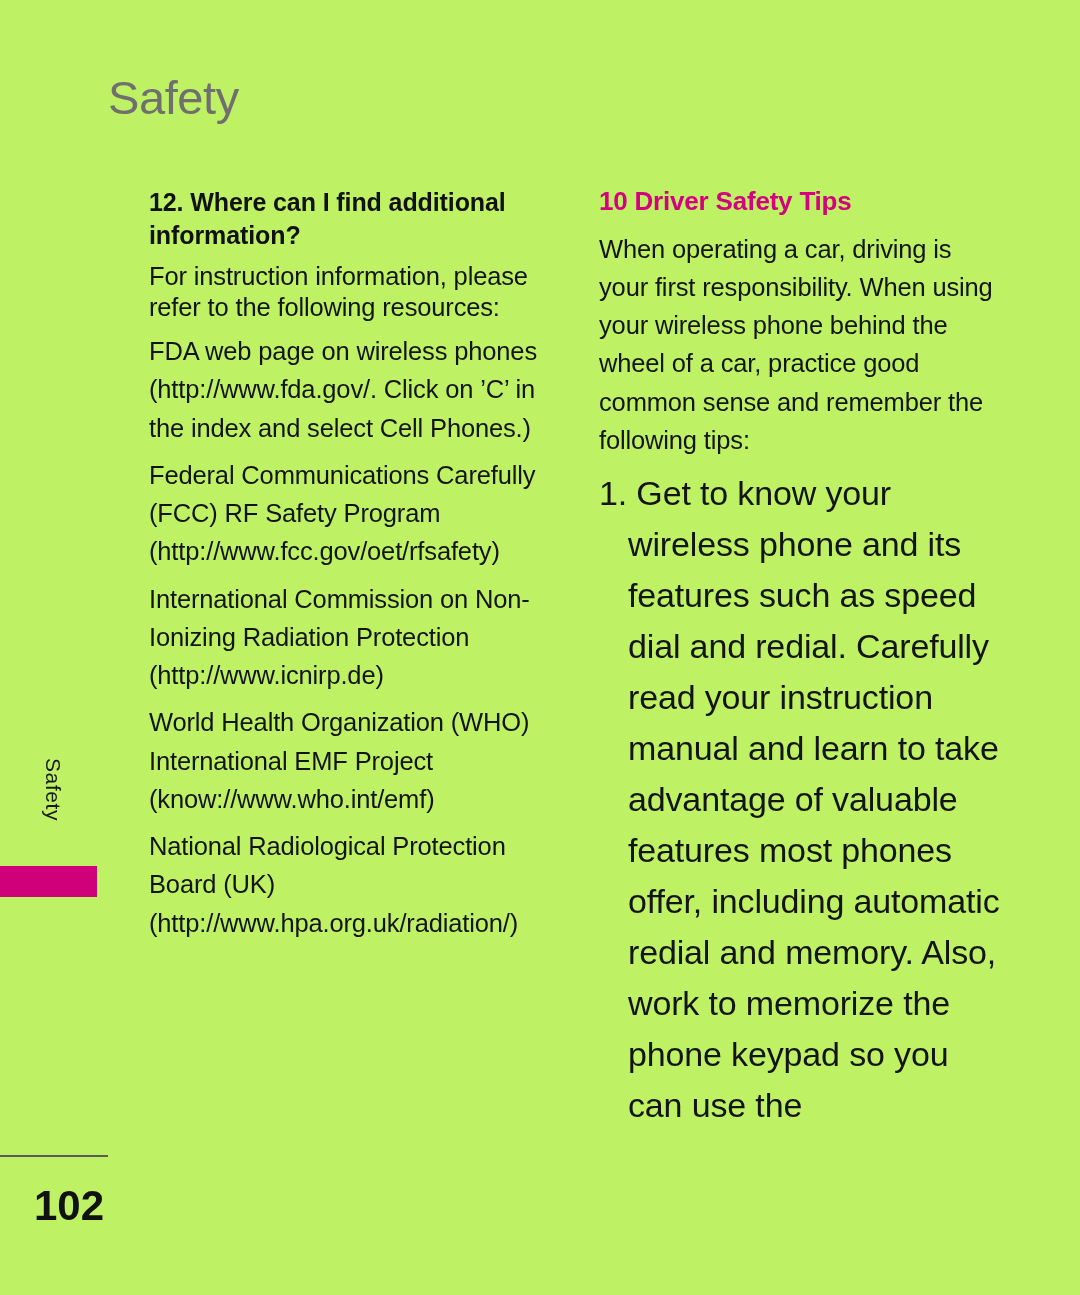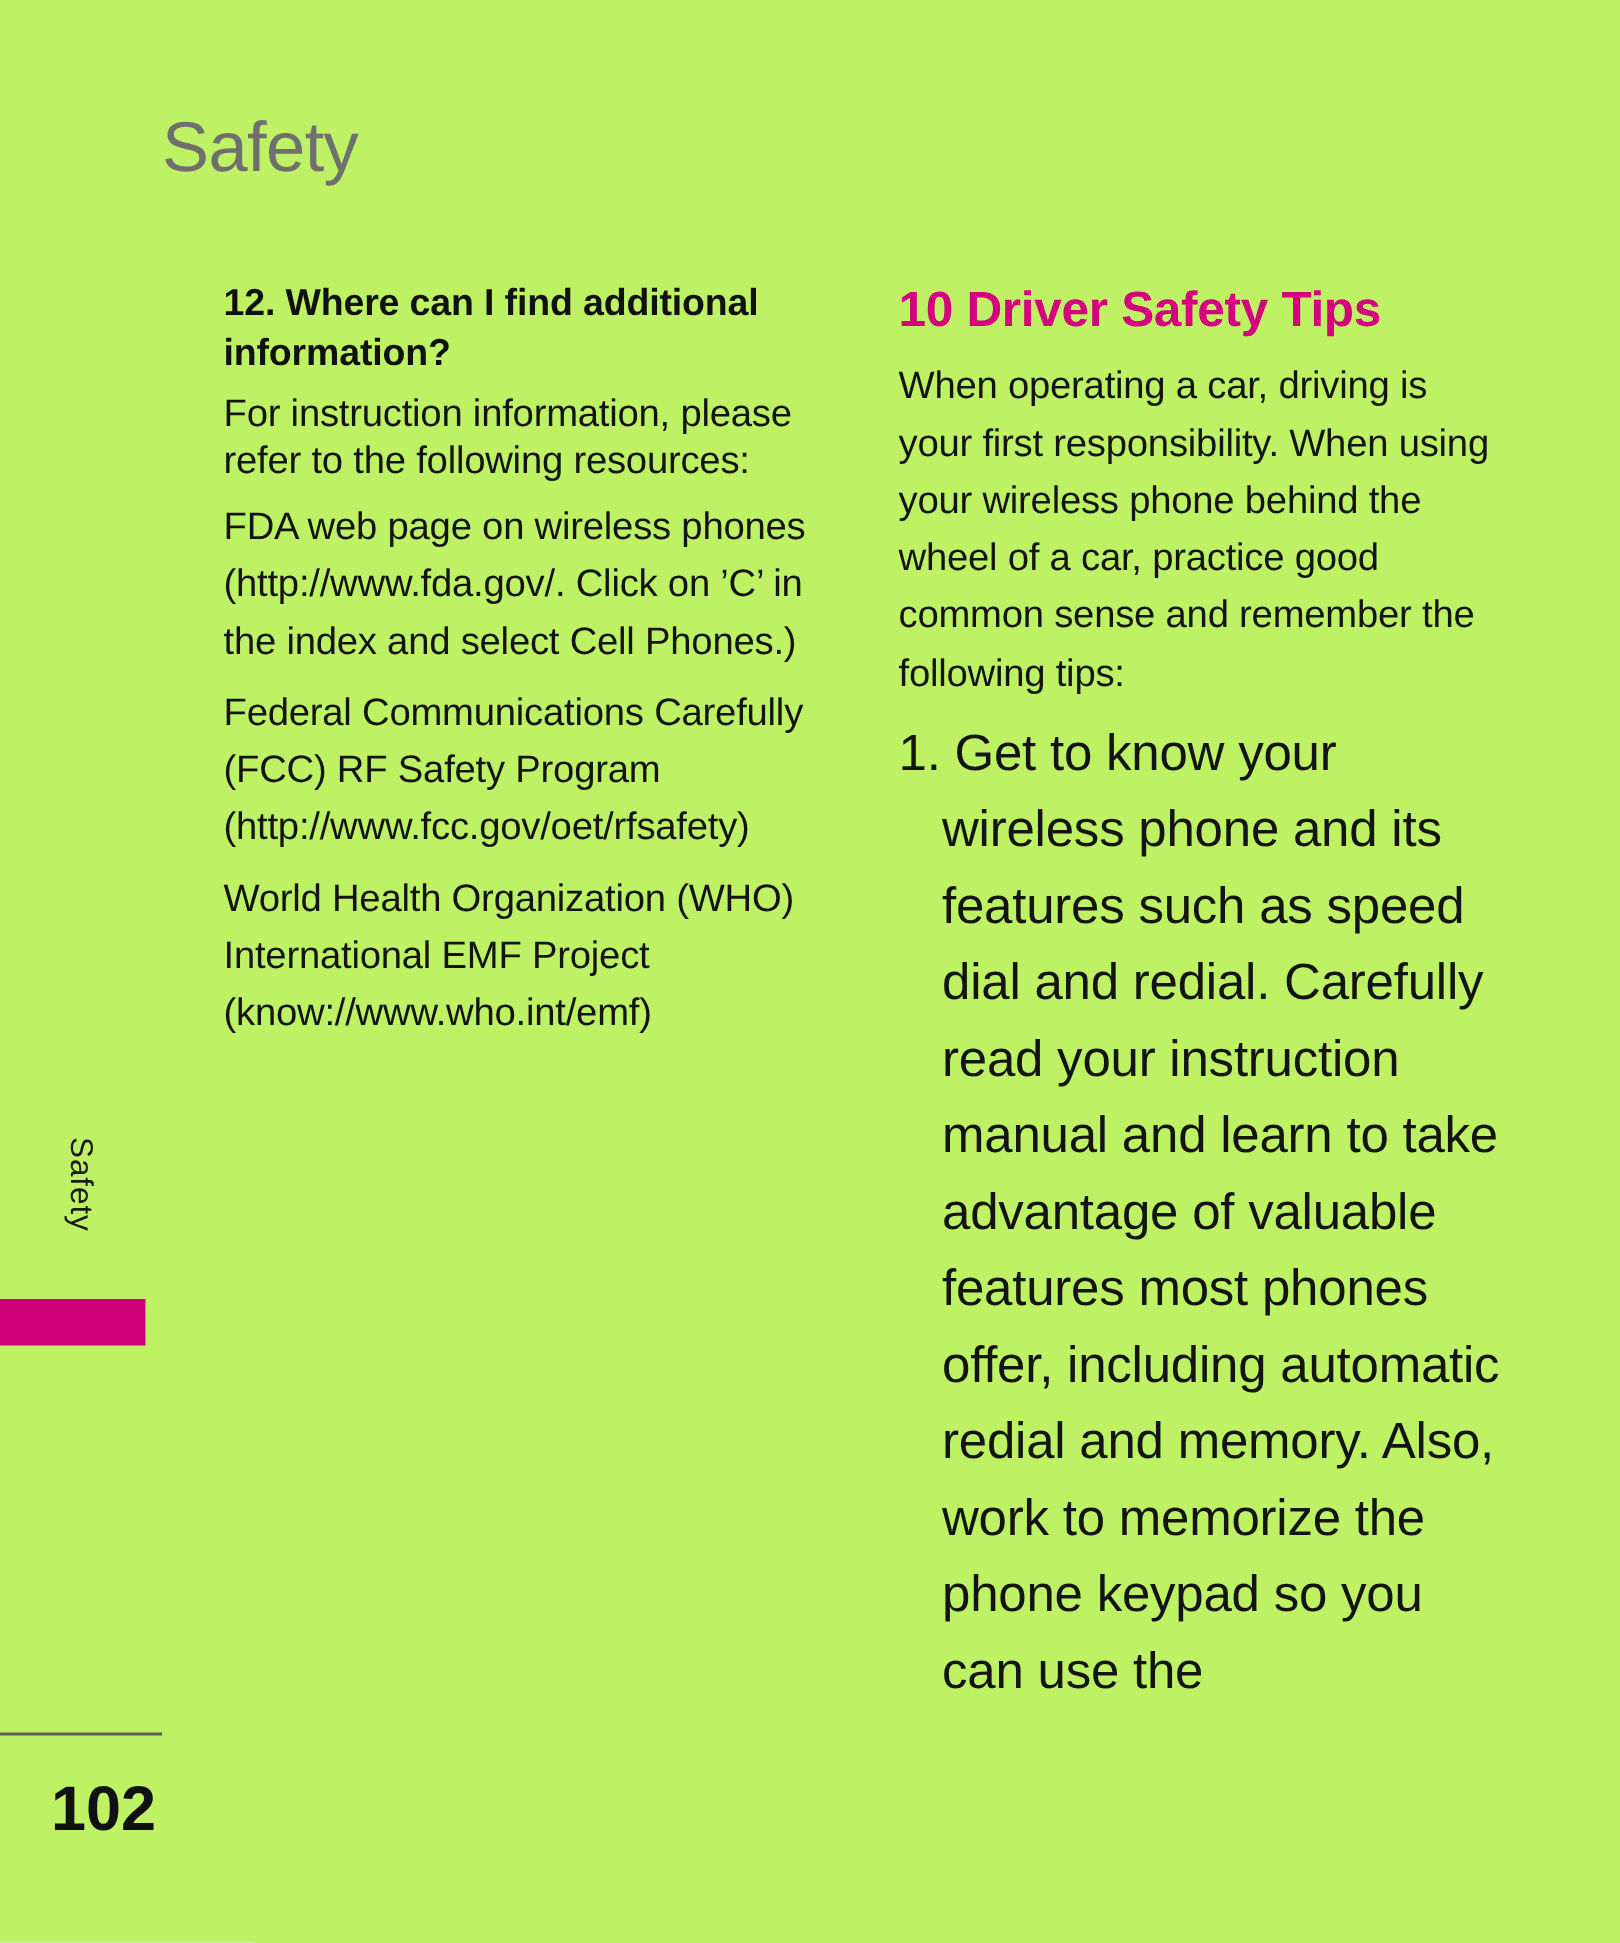--- a/index.html
+++ b/index.html
@@ -87,21 +87,21 @@
   .section-heading {
     font-size: 25px;
     font-weight: 700;
     color: #111111;
     line-height: 1.30;
     margin: 0 0 10px 0;
     letter-spacing: -0.1px;
   }
 
   .section-title-accent {
-    font-size: 33px;
+    font-size: 26px;
     font-weight: 700;
     color: #d5007f;
     line-height: 1.22;
     margin: 0 0 12px 0;
     letter-spacing: -0.2px;
   }
 
   .body-text {
     font-size: 25.5px;
     font-weight: 400;
@@ -131,21 +131,23 @@
   <div class="chapter-header">Safety</div>
 
   <div class="side-tab-label">Safety</div>
   <div class="side-tab-block"></div>
 
   <div class="column column-left">
     <h2 class="section-heading">12. Where can I find additional information?</h2>
     <p class="body-text tight">For instruction information, please refer to the following resources:</p>
     <p class="body-text">FDA web page on wireless phones (http://www.fda.gov/. Click on ’C’ in the index and select Cell Phones.)</p>
     <p class="body-text">Federal Communications Carefully (FCC) RF Safety Program (http://www.fcc.gov/oet/rfsafety)</p>
+    <p class="body-text">International Commission on Non-Ionizing Radiation Protection (http://www.icnirp.de)</p>
     <p class="body-text">World Health Organization (WHO) International EMF Project (know://www.who.int/emf)</p>
+    <p class="body-text">National Radiological Protection Board (UK) (http://www.hpa.org.uk/radiation/)</p>
   </div>
 
   <div class="column column-right">
     <h2 class="section-title-accent">10 Driver Safety Tips</h2>
     <p class="body-text">When operating a car, driving is your first responsibility. When using your wireless phone behind the wheel of a car, practice good common sense and remember the following tips:</p>
     <p class="numbered-item">1. Get to know your wireless phone and its features such as speed dial and redial. Carefully read your instruction manual and learn to take advantage of valuable features most phones offer, including automatic redial and memory. Also, work to memorize the phone keypad so you can use the</p>
   </div>
 
   <div class="footer-rule"></div>
   <div class="page-number">102</div>

